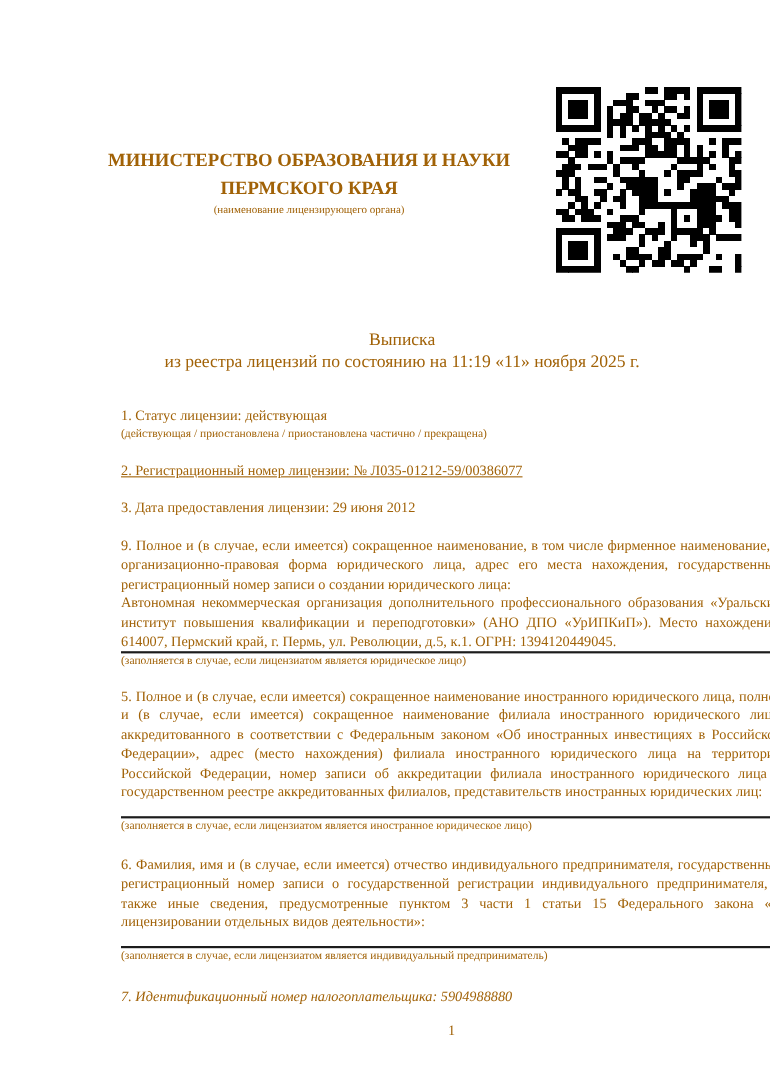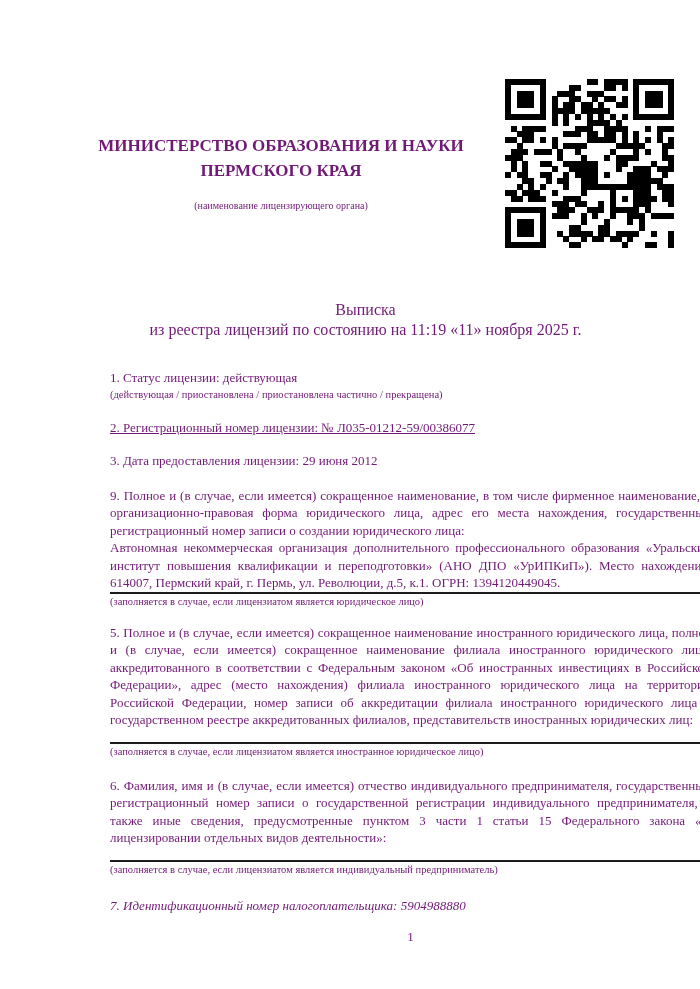--- a/index.html
+++ b/index.html
@@ -1,23 +1,23 @@
 <!DOCTYPE html>
 <html><head>
 <meta charset="utf-8">
 <style>
   html,body{margin:0;padding:0;background:#ffffff;}
   .page{
-    position:relative;width:700px;height:989px;background:#ffffff;color:#701a75;
+    position:relative;width:700px;height:989px;background:#ffffff;color:#a16207;
     font-family:"Liberation Serif","DejaVu Serif",serif;overflow:hidden;
   }
   .qr{position:absolute;left:505px;top:79px;width:169px;height:169px;}
   .header-block{position:absolute;left:65px;top:133px;width:432px;text-align:center;}
   .ministry-line{font-weight:bold;font-size:17px;line-height:25px;white-space:nowrap;}
-  .header-caption{font-size:10px;line-height:13px;margin-top:16px;}
+  .header-caption{font-size:10px;line-height:13px;margin-top:2px;}
   .title-block{position:absolute;left:65px;top:300px;width:601px;text-align:center;
                font-size:16px;line-height:19.5px;}
   .content{position:absolute;left:62px;top:369px;width:601px;
            font-size:13px;line-height:17.5px;margin-left:48px;}
   .oneline{white-space:nowrap;}
   .para{text-align:justify;}
   .sec-caption{font-size:10.5px;line-height:13px;margin-top:1px;}
   .rule{height:0;border-top:2px solid #1c1c1c;}
   .blank{height:13px;}
   .mt18{margin-top:18px;text-decoration:underline;}

